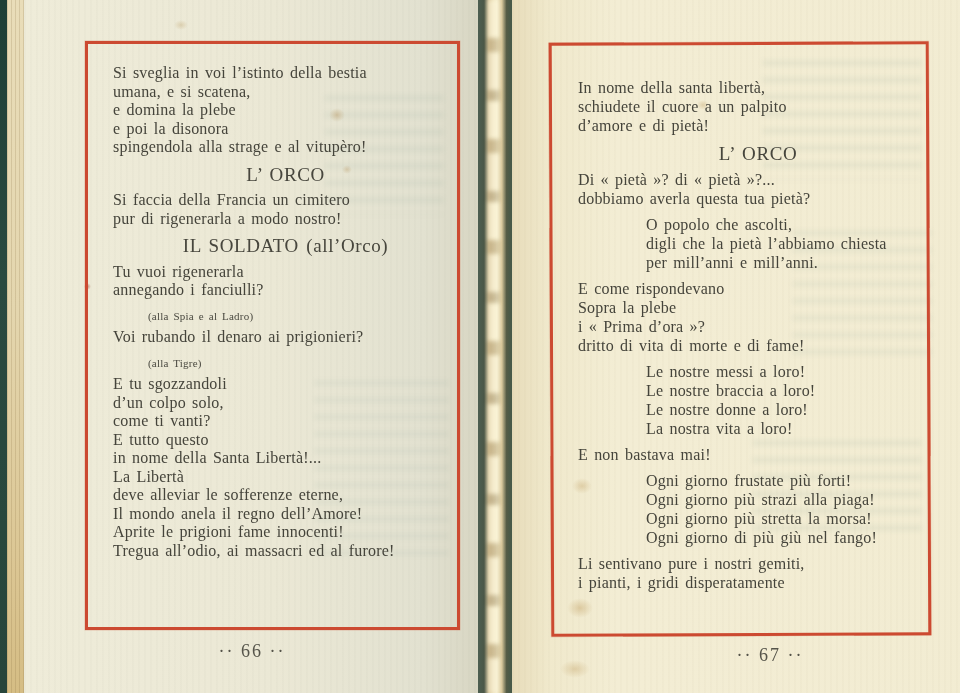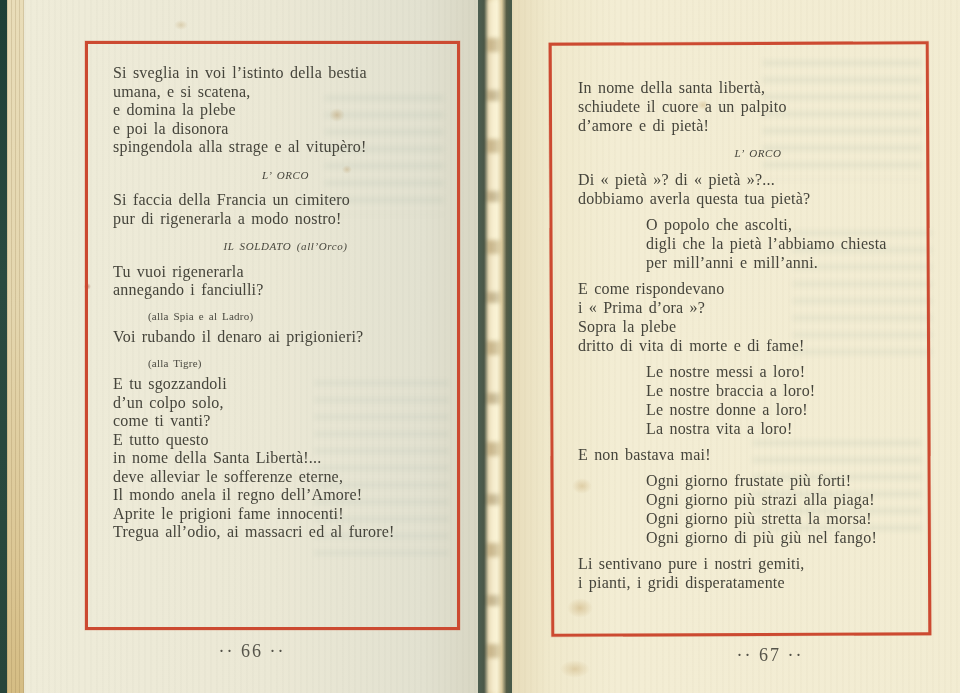--- a/index.html
+++ b/index.html
@@ -48,21 +48,21 @@
   .frame-left{left:61px;top:41px;width:369px;height:583px;padding:0;}
   .frame-right{left:38px;top:42px;width:374px;height:588px;transform:rotate(-.25deg);}
 
   .textcol{position:absolute;color:#45443b;font-size:16px;letter-spacing:.2px;word-spacing:2px;}
   .textcol-left{left:89px;top:64px;width:345px;line-height:18.5px;}
   .textcol-right{left:66px;top:78px;width:360px;line-height:19px;}
 
   .block{margin:0;}
   .verse{margin-bottom:7px;}
   .verse-indent{margin-bottom:7px;padding-left:68px;}
-  .heading{text-align:center;font-size:11px;letter-spacing:.6px;margin:9px 0 7px 0;color:#47463d;font-style:italic;}
+  .heading{text-align:center;font-size:19px;letter-spacing:.6px;margin:9px 0 7px 0;color:#47463d;}
   .stage{font-size:11px;padding-left:35px;margin:3px 0;color:#4a4940;}
   .line{white-space:nowrap;}
 
   .page-number{position:absolute;width:100%;text-align:center;font-size:18px;
     letter-spacing:2px;color:#55544a;}
   .pn-left{top:641px;left:1px;}
   .pn-right{top:645px;left:-6px;}
 
   
   .ghost{position:absolute;filter:blur(2.5px);opacity:.5;pointer-events:none;
@@ -131,20 +131,21 @@
         </div>
         <div class="block stage">
           <div class="line">(alla Tigre)</div>
         </div>
         <div class="block verse">
           <div class="line">E tu sgozzandoli</div>
           <div class="line">d’un colpo solo,</div>
           <div class="line">come ti vanti?</div>
           <div class="line">E tutto questo</div>
           <div class="line">in nome della Santa Libertà!...</div>
+          <div class="line">La Libertà</div>
           <div class="line">deve alleviar le sofferenze eterne,</div>
           <div class="line">Il mondo anela il regno dell’Amore!</div>
           <div class="line">Aprite le prigioni fame innocenti!</div>
           <div class="line">Tregua all’odio, ai massacri ed al furore!</div>
         </div>
       </div>
     <div class="page-number pn-left">·· 66 ··</div>
   </div>
 
   <div class="spine"></div>
@@ -171,22 +172,22 @@
           <div class="line">Di « pietà »? di « pietà »?...</div>
           <div class="line">dobbiamo averla questa tua pietà?</div>
         </div>
         <div class="block verse-indent">
           <div class="line">O popolo che ascolti,</div>
           <div class="line">digli che la pietà l’abbiamo chiesta</div>
           <div class="line">per mill’anni e mill’anni.</div>
         </div>
         <div class="block verse">
           <div class="line">E come rispondevano</div>
+          <div class="line">Sopra la plebe</div>
           <div class="line">i « Prima d’ora »?</div>
-          <div class="line">Sopra la plebe</div>
           <div class="line">dritto di vita di morte e di fame!</div>
         </div>
         <div class="block verse-indent">
           <div class="line">Le nostre messi a loro!</div>
           <div class="line">Le nostre braccia a loro!</div>
           <div class="line">Le nostre donne a loro!</div>
           <div class="line">La nostra vita a loro!</div>
         </div>
         <div class="block verse">
           <div class="line">E non bastava mai!</div>

